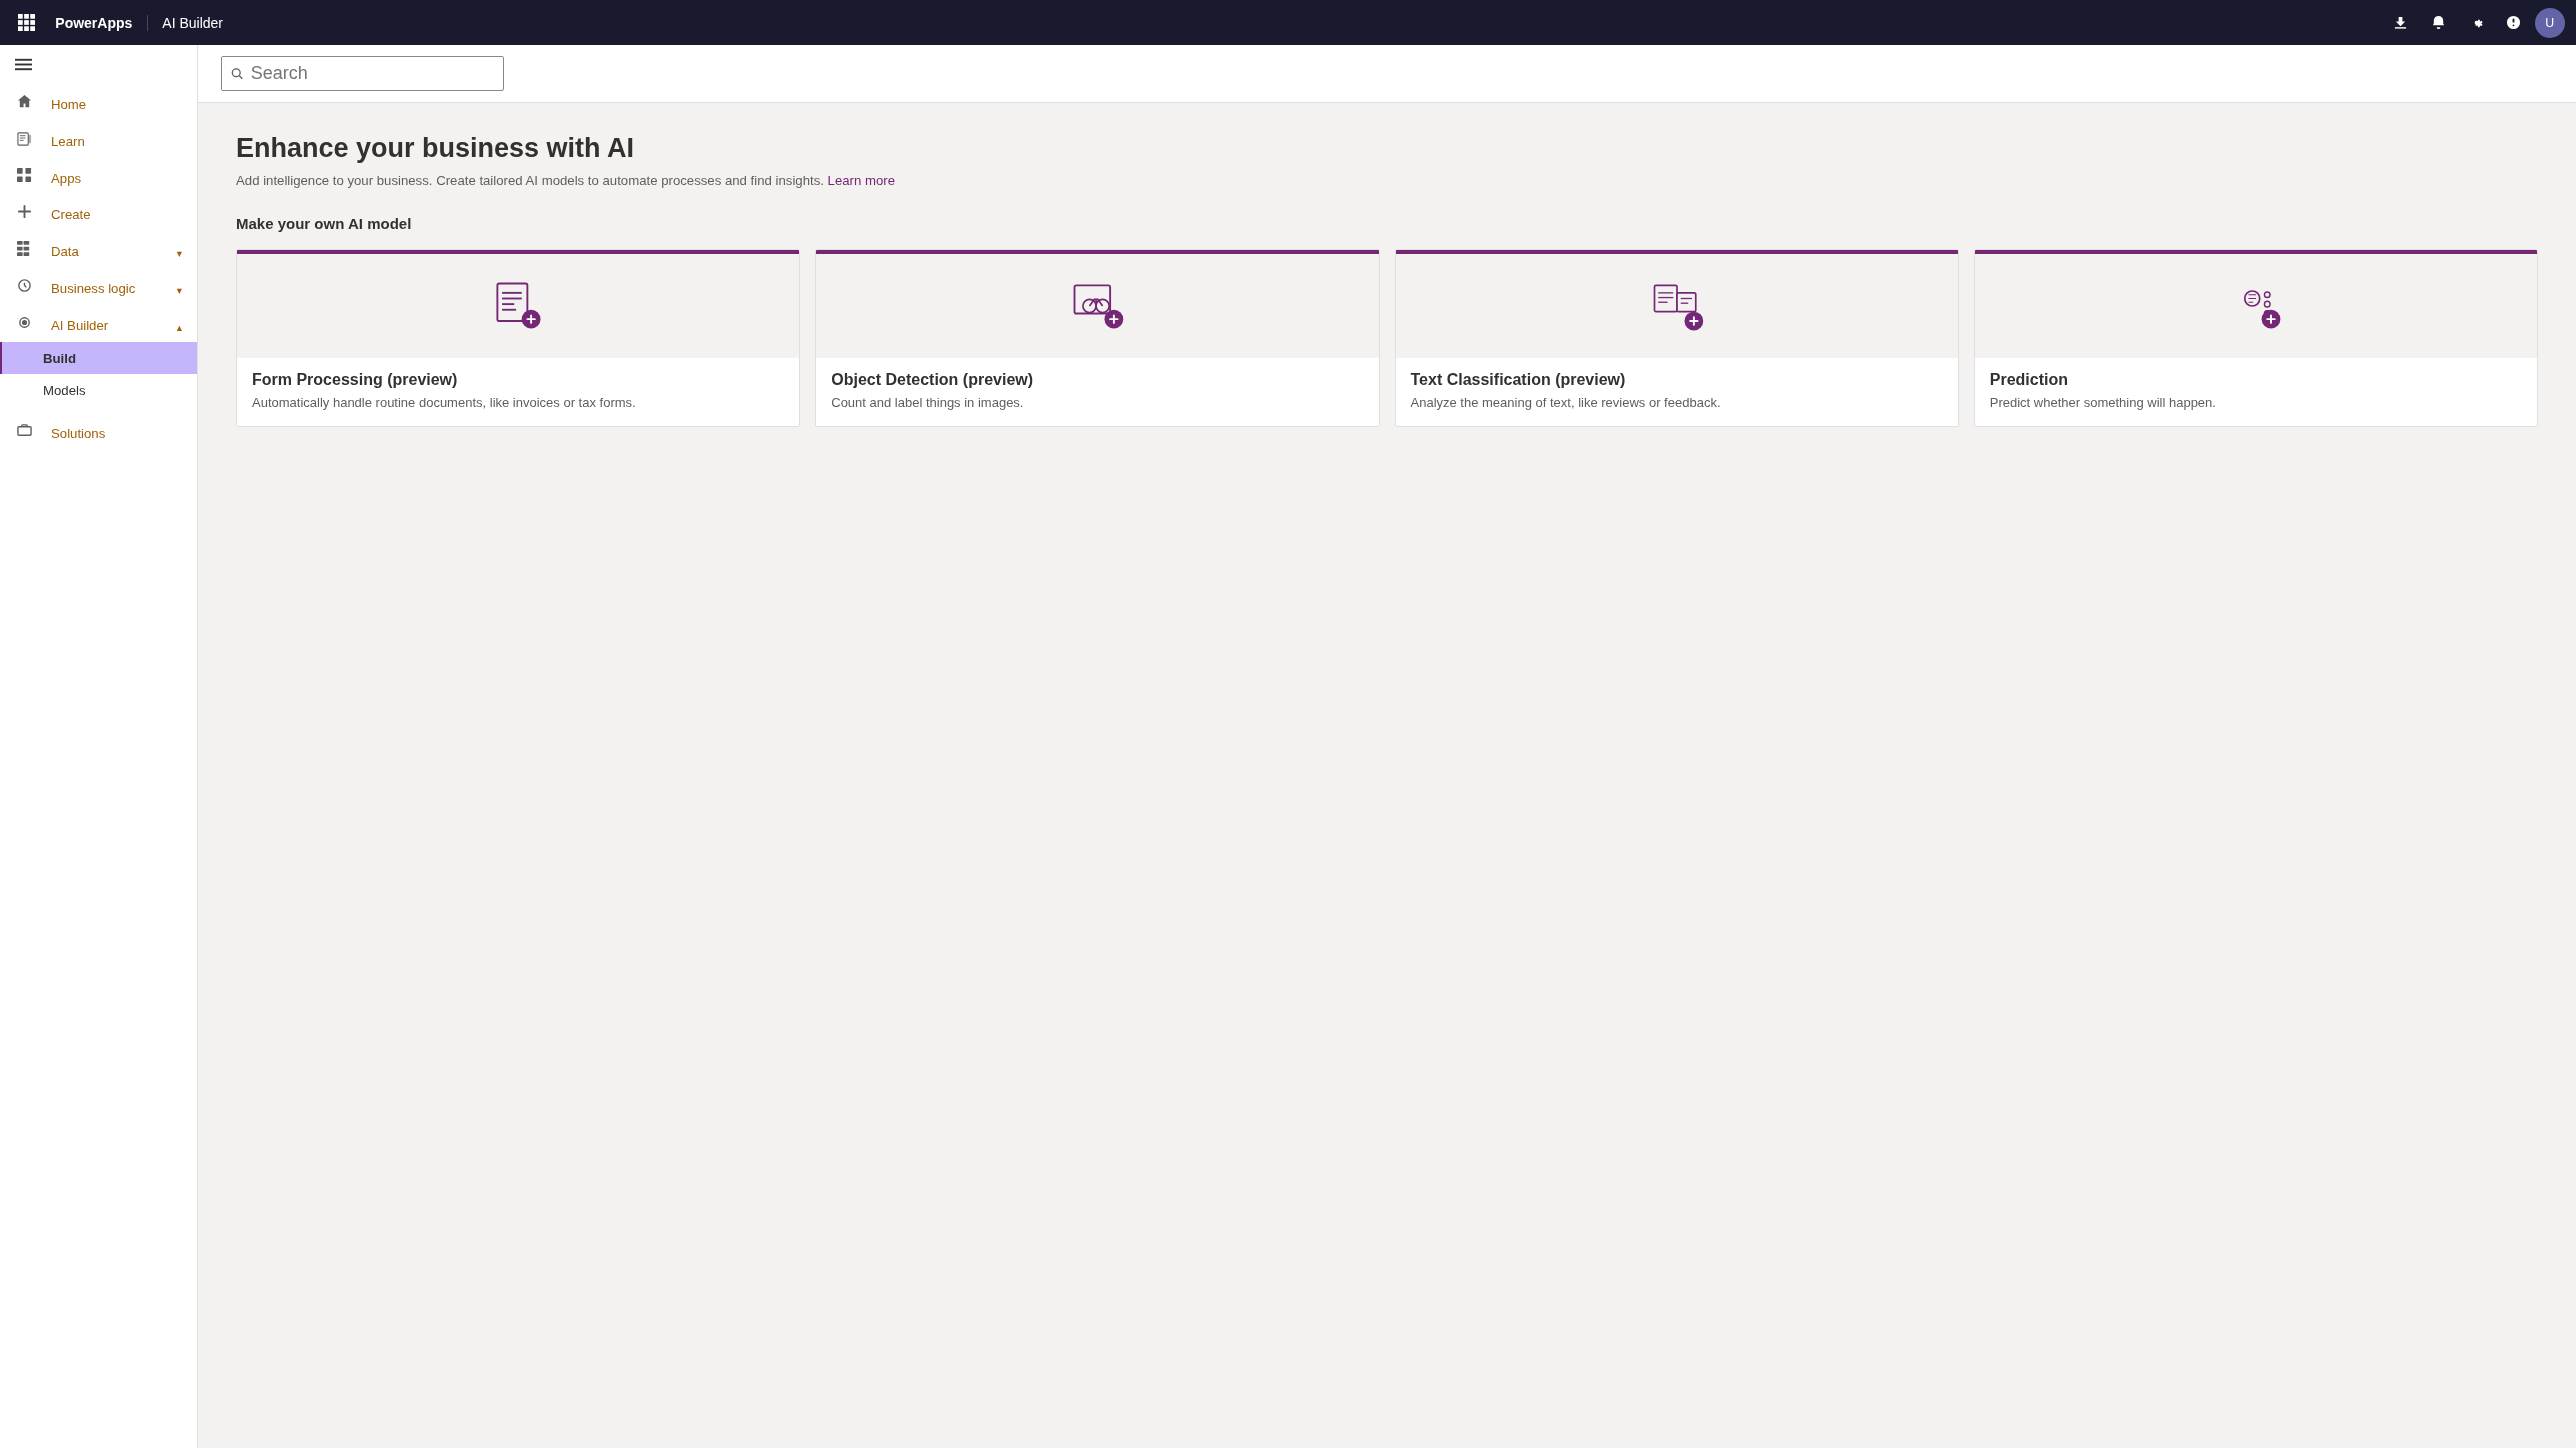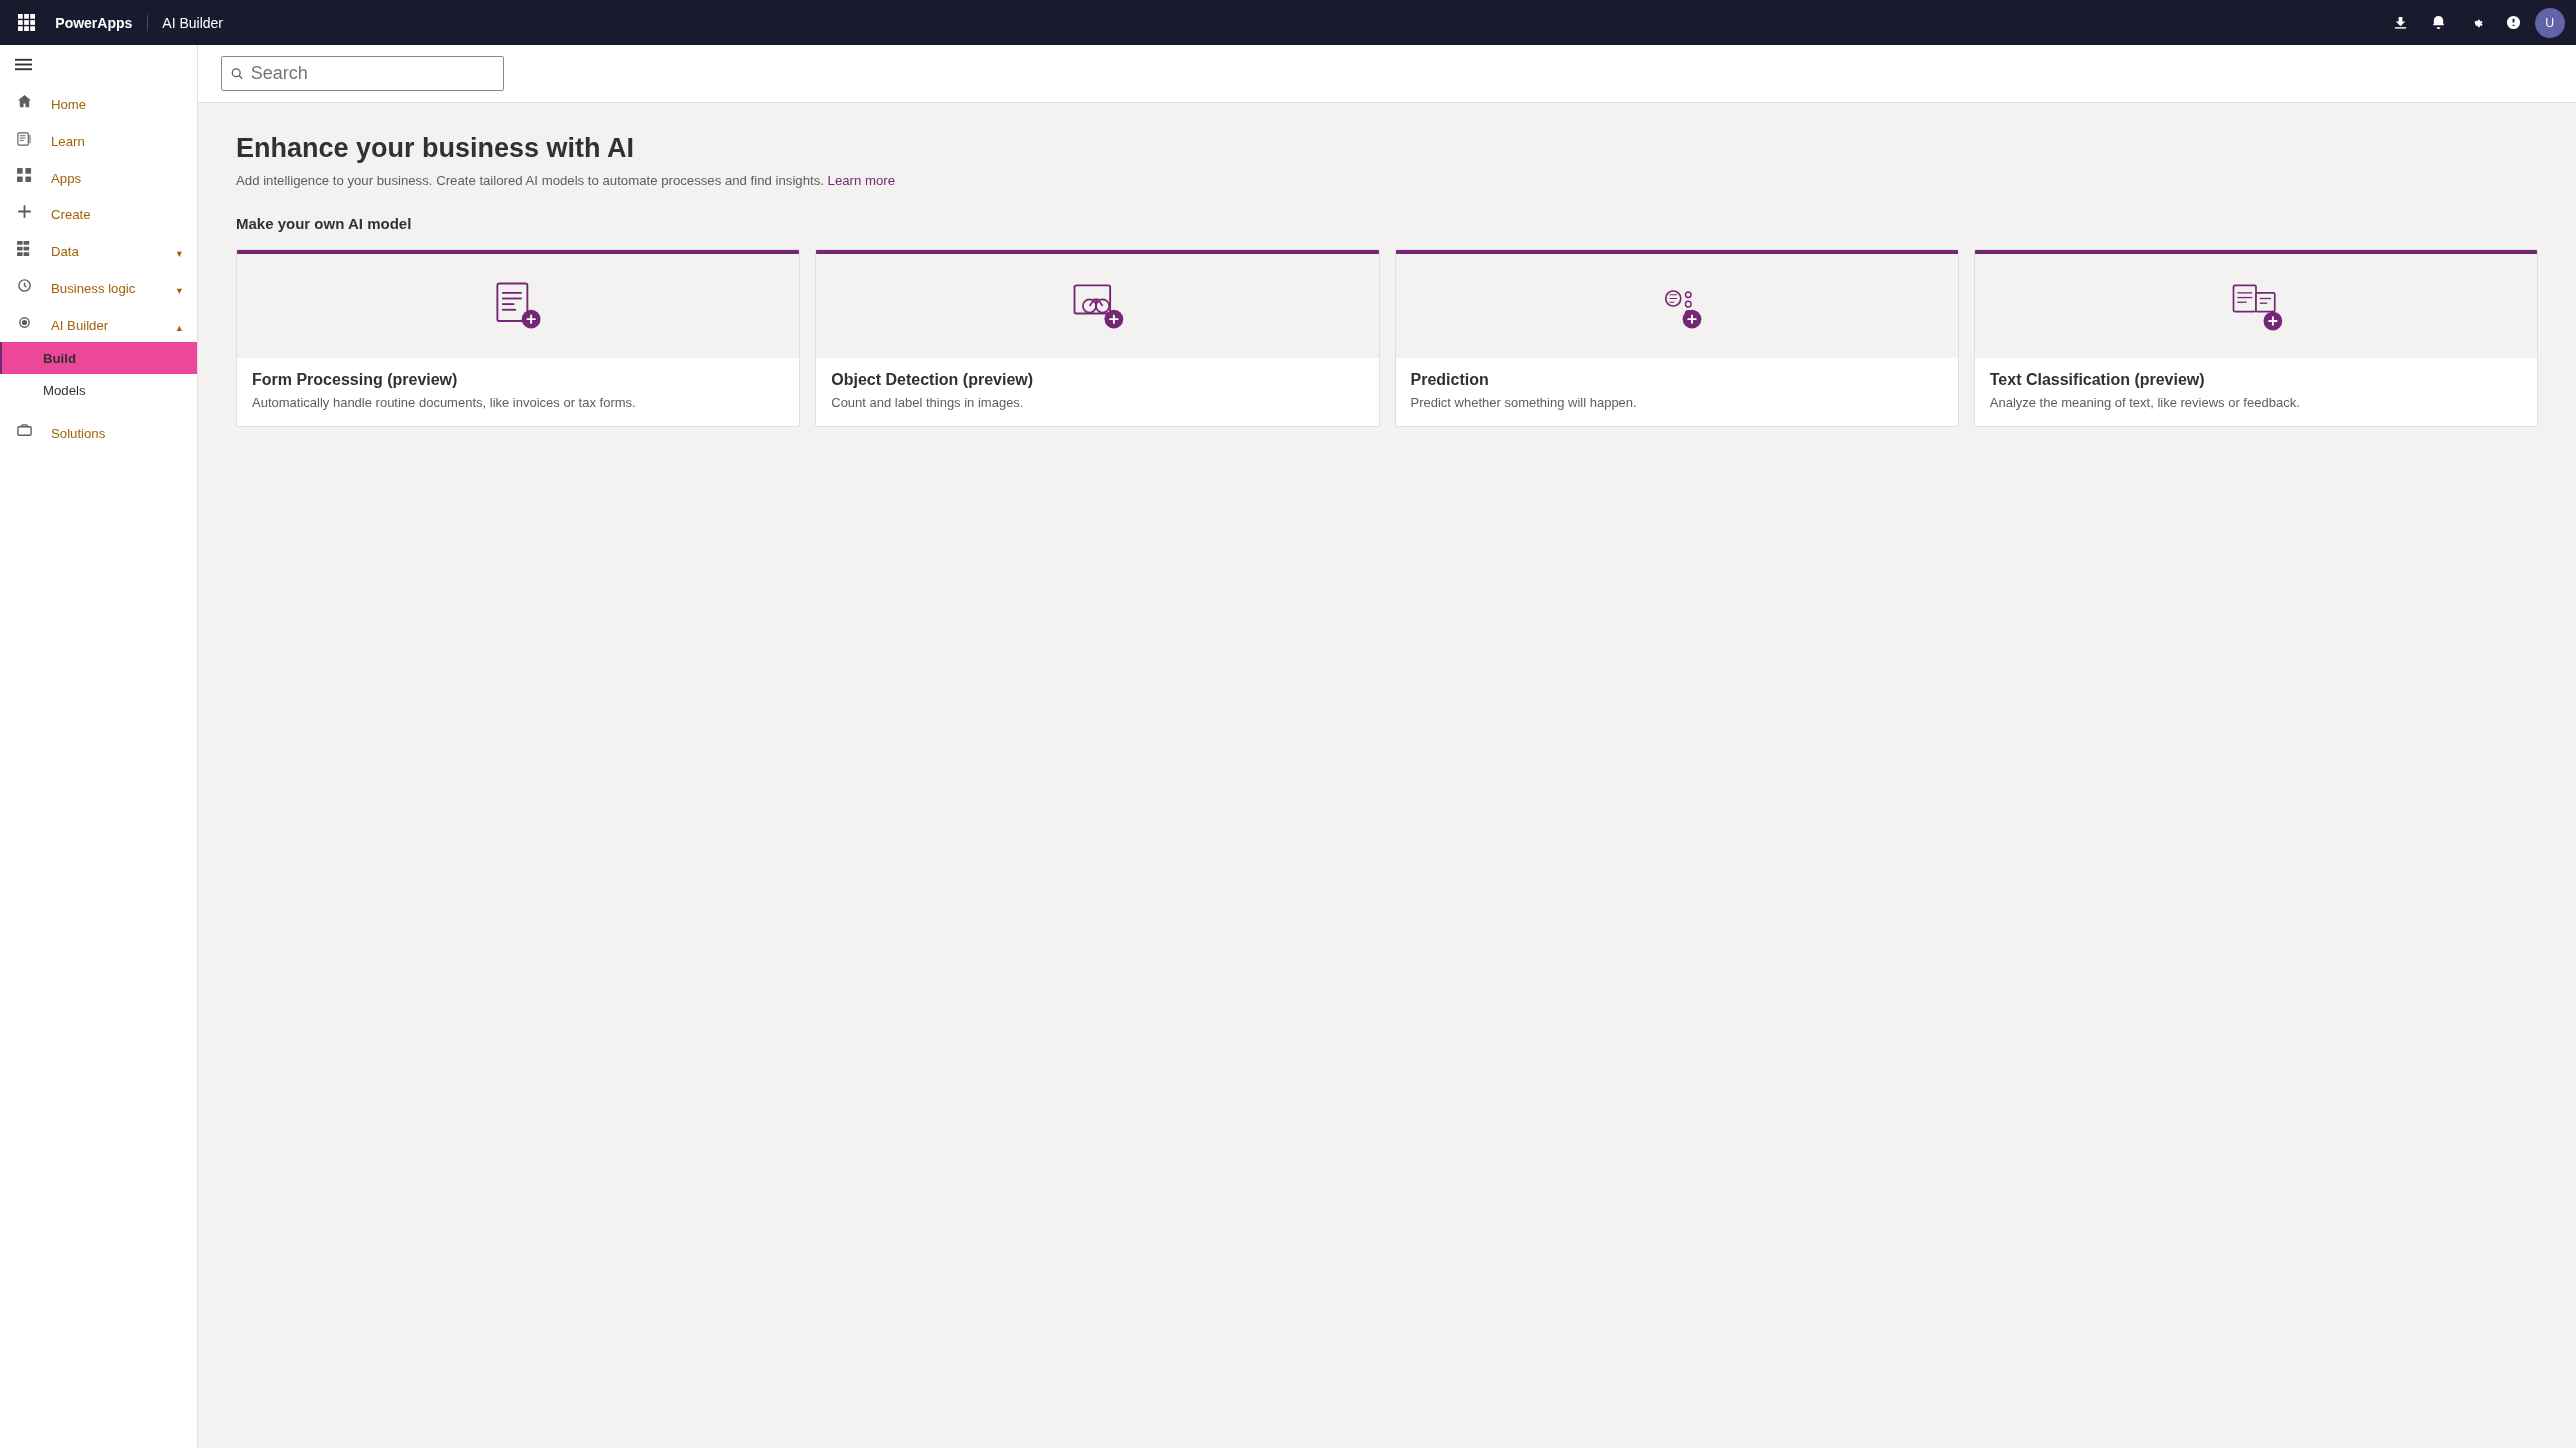--- a/index.html
+++ b/index.html
@@ -81,21 +81,21 @@
     .sidebar-sub-item {
       display: flex; align-items: center;
       padding: 8.5px 15px 8.5px 41px;
       cursor: pointer;
       color: #323130;
       font-size: 13.2px;
       border-left: 2.8px solid transparent;
     }
     .sidebar-sub-item.active {
       border-left: 2.8px solid #742774;
-      background: #ec4899;
+      background: #c4b5fd;
       font-weight: 600;
     }
 
     
     .content-area {
       flex: 1;
       display: flex;
       flex-direction: column;
       overflow: hidden;
     }
@@ -404,56 +404,56 @@
           <div class="card-body">
             <div class="card-title">Object Detection (preview)</div>
             <div class="card-desc">Count and label things in images.</div>
           </div>
         </div>
 
         <div class="model-card">
           <div class="card-top-bar"></div>
           <div class="card-icon-area">
             <svg width="60" height="60" viewBox="0 0 64 64" fill="none">
-              <circle cx="28" cy="24" r="8" stroke="#742774" stroke-width="1.8" fill="none"></circle>
-              <path d="M24 20h8M24 24h8M24 28h5" stroke="#742774" stroke-width="1.2"></path>
-
-              <circle cx="44" cy="20" r="3" stroke="#742774" stroke-width="1.5" fill="none"></circle>
-              <circle cx="44" cy="30" r="3" stroke="#742774" stroke-width="1.5" fill="none"></circle>
-              <circle cx="44" cy="40" r="3" stroke="#742774" stroke-width="1.5" fill="none"></circle>
-
-              <path d="M41.5 37.5l5 5M46.5 37.5l-5 5" stroke="#742774" stroke-width="1.2"></path>
-              <circle cx="48" cy="46" r="10" fill="#742774"></circle>
-              <path d="M44 46h8M48 42v8" stroke="#fff" stroke-width="2" stroke-linecap="round"></path>
-            </svg>
-          </div>
-          <div class="card-body">
-            <div class="card-title">Prediction</div>
-            <div class="card-desc">Predict whether something will happen.</div>
-          </div>
-        </div>
-
-        <div class="model-card">
-          <div class="card-top-bar"></div>
-          <div class="card-icon-area">
-            <svg width="60" height="60" viewBox="0 0 64 64" fill="none">
               <rect x="8" y="10" width="24" height="28" rx="1.5" stroke="#742774" stroke-width="1.8" fill="#f3f2f1"></rect>
               <line x1="12" y1="18" x2="28" y2="18" stroke="#742774" stroke-width="1.4"></line>
               <line x1="12" y1="23" x2="28" y2="23" stroke="#742774" stroke-width="1.4"></line>
               <line x1="12" y1="28" x2="22" y2="28" stroke="#742774" stroke-width="1.4"></line>
               <rect x="32" y="18" width="20" height="20" rx="1.5" stroke="#742774" stroke-width="1.8" fill="#f3f2f1"></rect>
               <line x1="36" y1="24" x2="48" y2="24" stroke="#742774" stroke-width="1.4"></line>
               <line x1="36" y1="29" x2="44" y2="29" stroke="#742774" stroke-width="1.4"></line>
               <circle cx="50" cy="48" r="10" fill="#742774"></circle>
               <path d="M46 48h8M50 44v8" stroke="#fff" stroke-width="2" stroke-linecap="round"></path>
             </svg>
           </div>
           <div class="card-body">
             <div class="card-title">Text Classification (preview)</div>
             <div class="card-desc">Analyze the meaning of text, like reviews or feedback.</div>
           </div>
         </div>
 
+        <div class="model-card">
+          <div class="card-top-bar"></div>
+          <div class="card-icon-area">
+            <svg width="60" height="60" viewBox="0 0 64 64" fill="none">
+              <circle cx="28" cy="24" r="8" stroke="#742774" stroke-width="1.8" fill="none"></circle>
+              <path d="M24 20h8M24 24h8M24 28h5" stroke="#742774" stroke-width="1.2"></path>
+
+              <circle cx="44" cy="20" r="3" stroke="#742774" stroke-width="1.5" fill="none"></circle>
+              <circle cx="44" cy="30" r="3" stroke="#742774" stroke-width="1.5" fill="none"></circle>
+              <circle cx="44" cy="40" r="3" stroke="#742774" stroke-width="1.5" fill="none"></circle>
+
+              <path d="M41.5 37.5l5 5M46.5 37.5l-5 5" stroke="#742774" stroke-width="1.2"></path>
+              <circle cx="48" cy="46" r="10" fill="#742774"></circle>
+              <path d="M44 46h8M48 42v8" stroke="#fff" stroke-width="2" stroke-linecap="round"></path>
+            </svg>
+          </div>
+          <div class="card-body">
+            <div class="card-title">Prediction</div>
+            <div class="card-desc">Predict whether something will happen.</div>
+          </div>
+        </div>
+
       </div>
     </div>
   </div>
 </div>
 
 
 </body></html>

